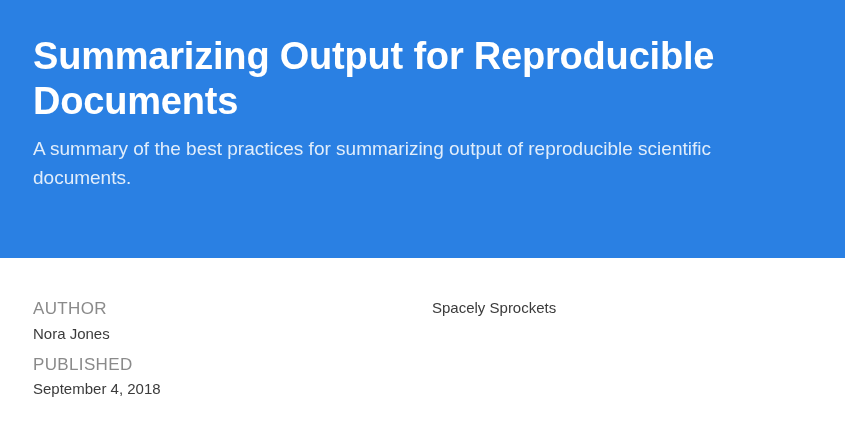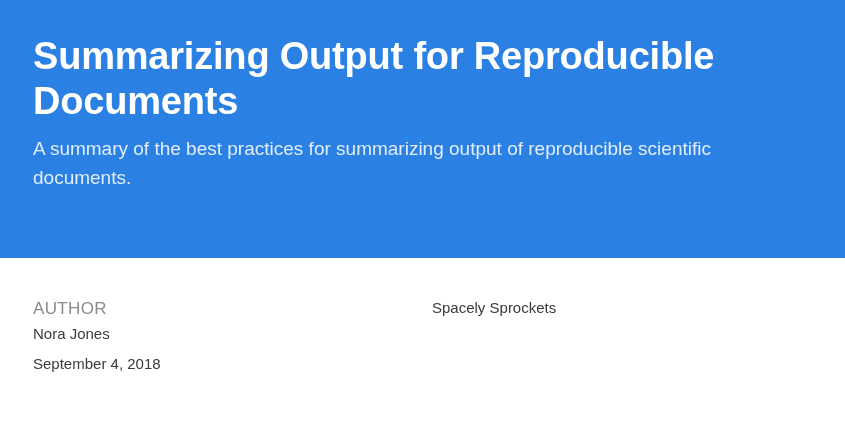--- a/index.html
+++ b/index.html
@@ -130,20 +130,21 @@
   <section class="doc-meta">
 
     <div class="meta-col meta-col-author">
 
       <div class="meta-group">
         <span class="meta-label">AUTHOR</span>
         <span class="meta-value">Nora Jones</span>
       </div>
 
       <div class="meta-group">
+        <span class="meta-label">PUBLISHED</span>
         <span class="meta-value">September 4, 2018</span>
       </div>
 
     </div>
 
     <div class="meta-col meta-col-affiliation">
 
       <div class="meta-group">
         <span class="meta-value">Spacely Sprockets</span>
       </div>

